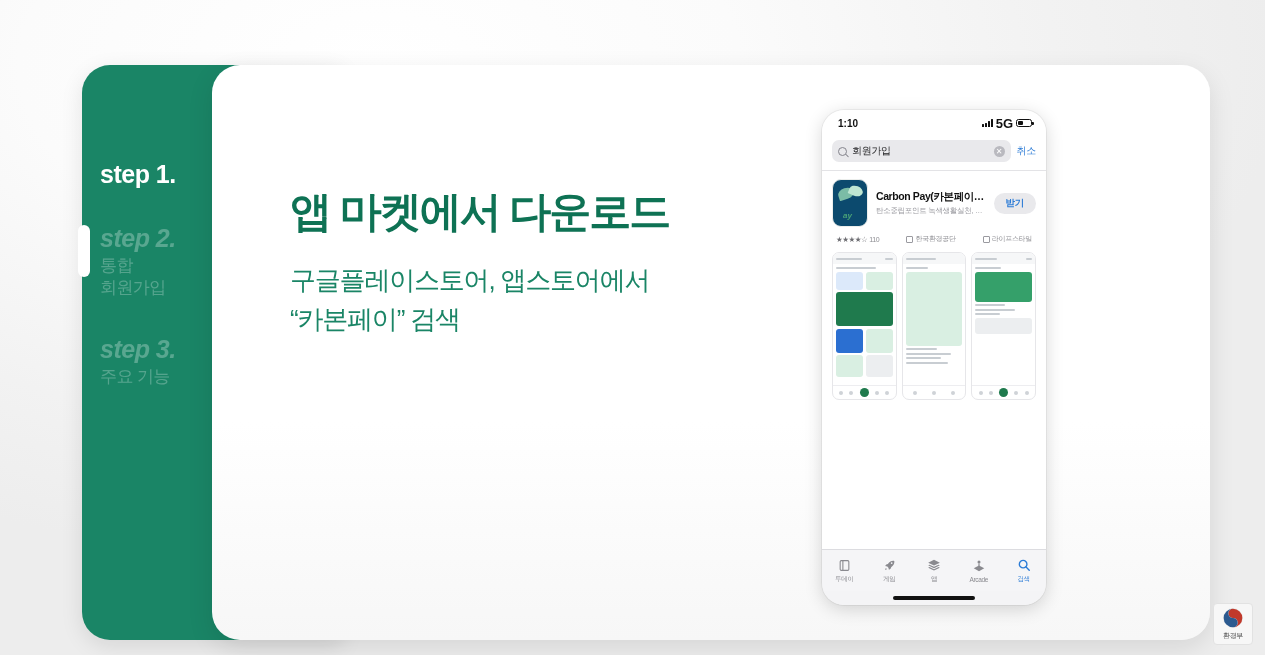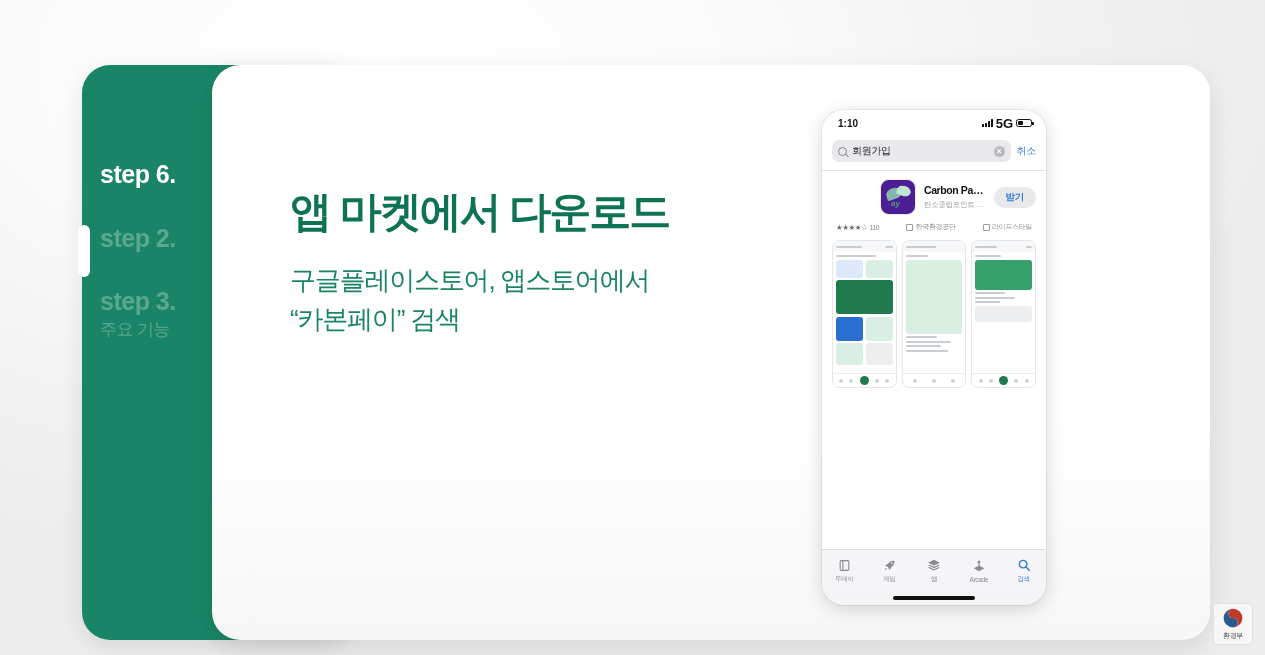--- a/index.html
+++ b/index.html
@@ -65,21 +65,21 @@
     white-space: nowrap;
   }
   .step-sub {
     font-size: 17px;
     color: #ffffff;
     line-height: 1.32;
     margin-top: 3px;
     white-space: pre-line;
     letter-spacing: -0.6px;
   }
-  .step-block.dim .step-label { color: rgba(255,255,255,0.28); }
+  .step-block.dim .step-label { color: rgba(255,255,255,0.28); font-style: italic; }
   .step-block.dim .step-sub   { color: rgba(255,255,255,0.26); }
 
   
   .content {
     position: absolute;
     left: 290px; top: 188px;
     width: 520px;
   }
   .headline {
     font-size: 42px;
@@ -155,23 +155,23 @@
     color: #fff; font-size: 8px; line-height: 11px; text-align: center; flex: 0 0 auto;
   }
   .cancelbtn { font-size: 10px; color: #2b7bd6; letter-spacing: -0.3px; }
 
   .divider { height: 1px; background: #e3e3e6; }
 
   
   .appcard { padding: 8px 10px 0 10px; }
   .approw { display: flex; align-items: center; gap: 8px; }
   .appicon {
-    width: 36px; height: 36px; border-radius: 9px; flex: 0 0 auto;
-    background: #4c1d95; border: 1px solid #eceeec;
-    position: relative; overflow: hidden; margin-left: 48px;
+    width: 36px; height: 48px; border-radius: 9px; flex: 0 0 auto;
+    background: #0c4a6e; border: 1px solid #eceeec;
+    position: relative; overflow: hidden;
   }
   .leaf1, .leaf2 {
     position: absolute; background: #8fd0b0; border-radius: 50% 50% 50% 5%;
   }
   .leaf1 { width: 16px; height: 11px; left: 5px; top: 8px; transform: rotate(-18deg); opacity:.85;}
   .leaf2 { width: 14px; height: 10px; left: 16px; top: 6px; transform: rotate(22deg); background:#bfe6d2;}
   .paytxt {
     position: absolute; left: 10px; bottom: 6px;
     font-size: 8px; font-weight: bold; color: #4aa377; font-style: italic;
   }
@@ -267,25 +267,27 @@
 
 <div class="slide-wrap">
 
   <div class="green-panel"></div>
   <div class="white-card"></div>
 
   <div class="steps">
     <div class="active-notch"></div>
 
     <div class="step-block s1">
-      <div class="step-label">step 6.</div>
+      <div class="step-label">step 1.</div>
     </div>
 
     <div class="step-block s2 dim">
       <div class="step-label">step 2.</div>
+      <div class="step-sub">통합
+회원가입</div>
     </div>
 
     <div class="step-block s3 dim">
       <div class="step-label">step 3.</div>
       <div class="step-sub">주요 기능</div>
     </div>
   </div>
 
   <div class="content">
     <div class="headline">앱 마켓에서 다운로드</div>

